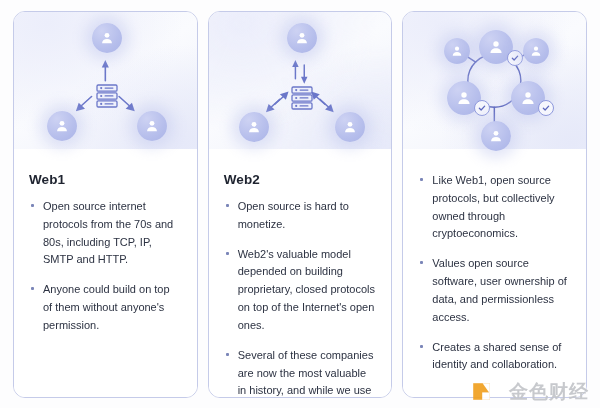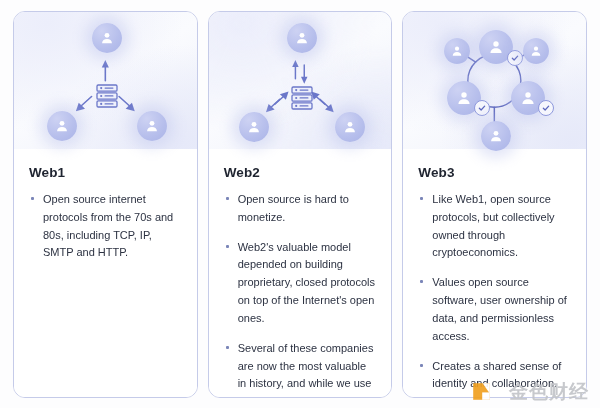--- a/index.html
+++ b/index.html
@@ -90,21 +90,21 @@
     background: #f5f6fd;
     border: 1.4px solid #8f99dd;
     display: flex;
     align-items: center;
     justify-content: center;
   }
 
   
   .body {
     background: #ffffff;
-    padding: 16px 15px 10px 15px;
+    padding: 23px 15px 10px 15px;
     flex: 1 1 auto;
   }
   .title {
     font-size: 13.5px;
     font-weight: bold;
     color: #1f2430;
     margin: 0 0 11px 0;
     letter-spacing: .1px;
   }
   ul.bullets {
@@ -217,20 +217,21 @@
             </svg>
           </div>
 
         </div>
       </div>
 
       <div class="body">
         <div class="title">Web1</div>
         <ul class="bullets">
           <li>Open source internet protocols from the 70s and 80s, including TCP, IP, SMTP and HTTP.</li>
+          <li>Anyone could build on top of them without anyone's permission.</li>
         </ul>
       </div>
     </div>
 
     <div class="card">
       <div class="illu">
         <div class="illu-inner">
 
           <svg class="arrows" viewBox="0 0 186 137">
             <g stroke="#6b77c9" stroke-width="1.5" fill="none" stroke-linecap="round">
@@ -370,21 +371,20 @@
             <svg width="16" height="16" viewBox="0 0 24 24" fill="#ffffff">
               <circle cx="12" cy="8" r="3.6"></circle>
               <path d="M4.6 20c0-4.1 3.3-6.4 7.4-6.4s7.4 2.3 7.4 6.4z"></path>
             </svg>
           </div>
 
         </div>
       </div>
 
       <div class="body">
-        <div class="title">Web3</div>
         <ul class="bullets">
           <li>Like Web1, open source protocols, but collectively owned through cryptoeconomics.</li>
           <li>Values open source software, user ownership of data, and permissionless access.</li>
           <li>Creates a shared sense of identity and collaboration.</li>
         </ul>
       </div>
     </div>
 
   </div>
 

